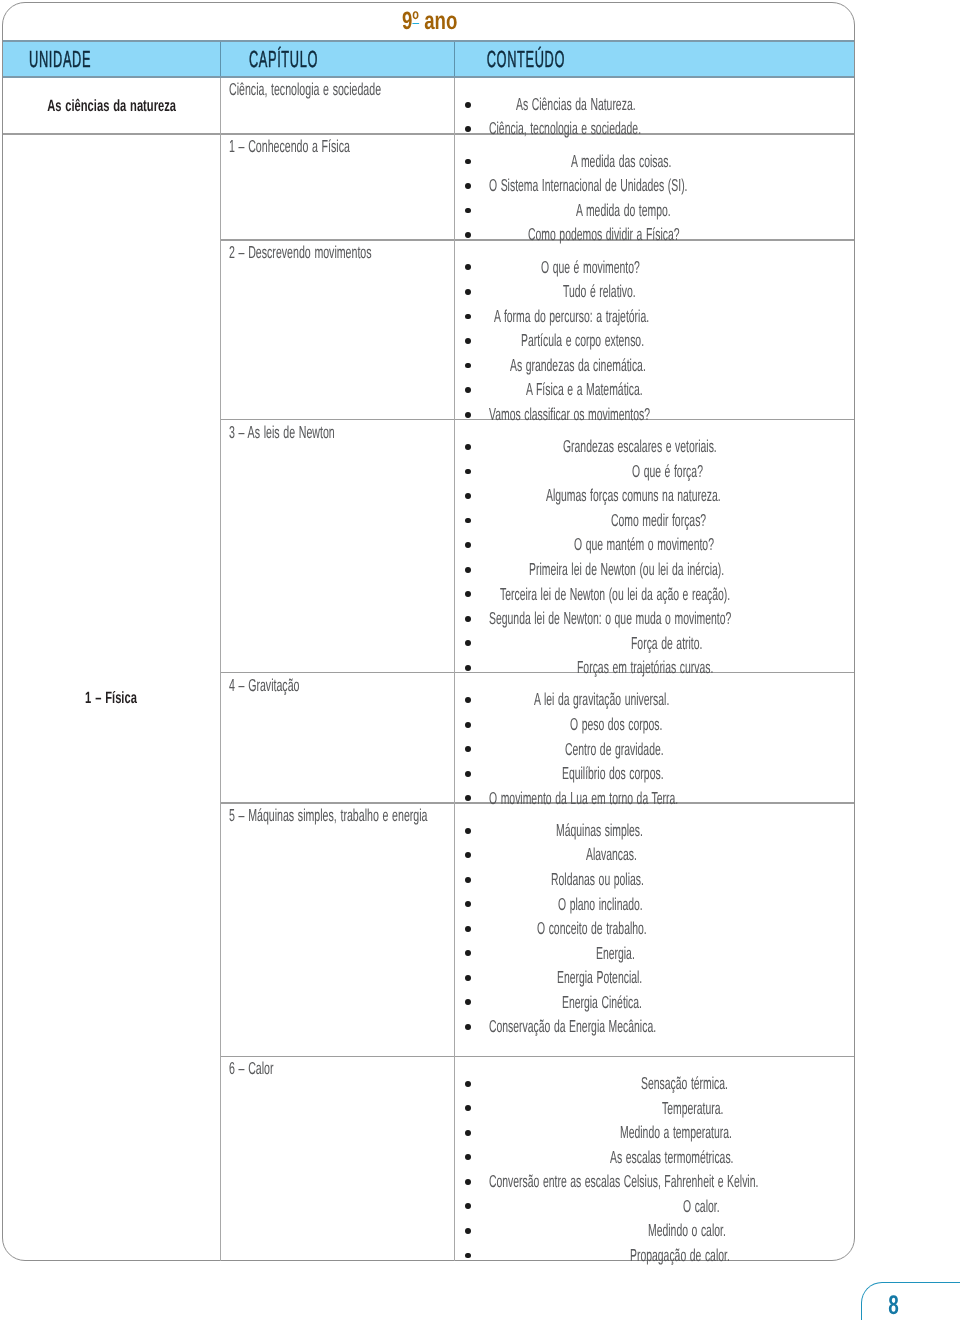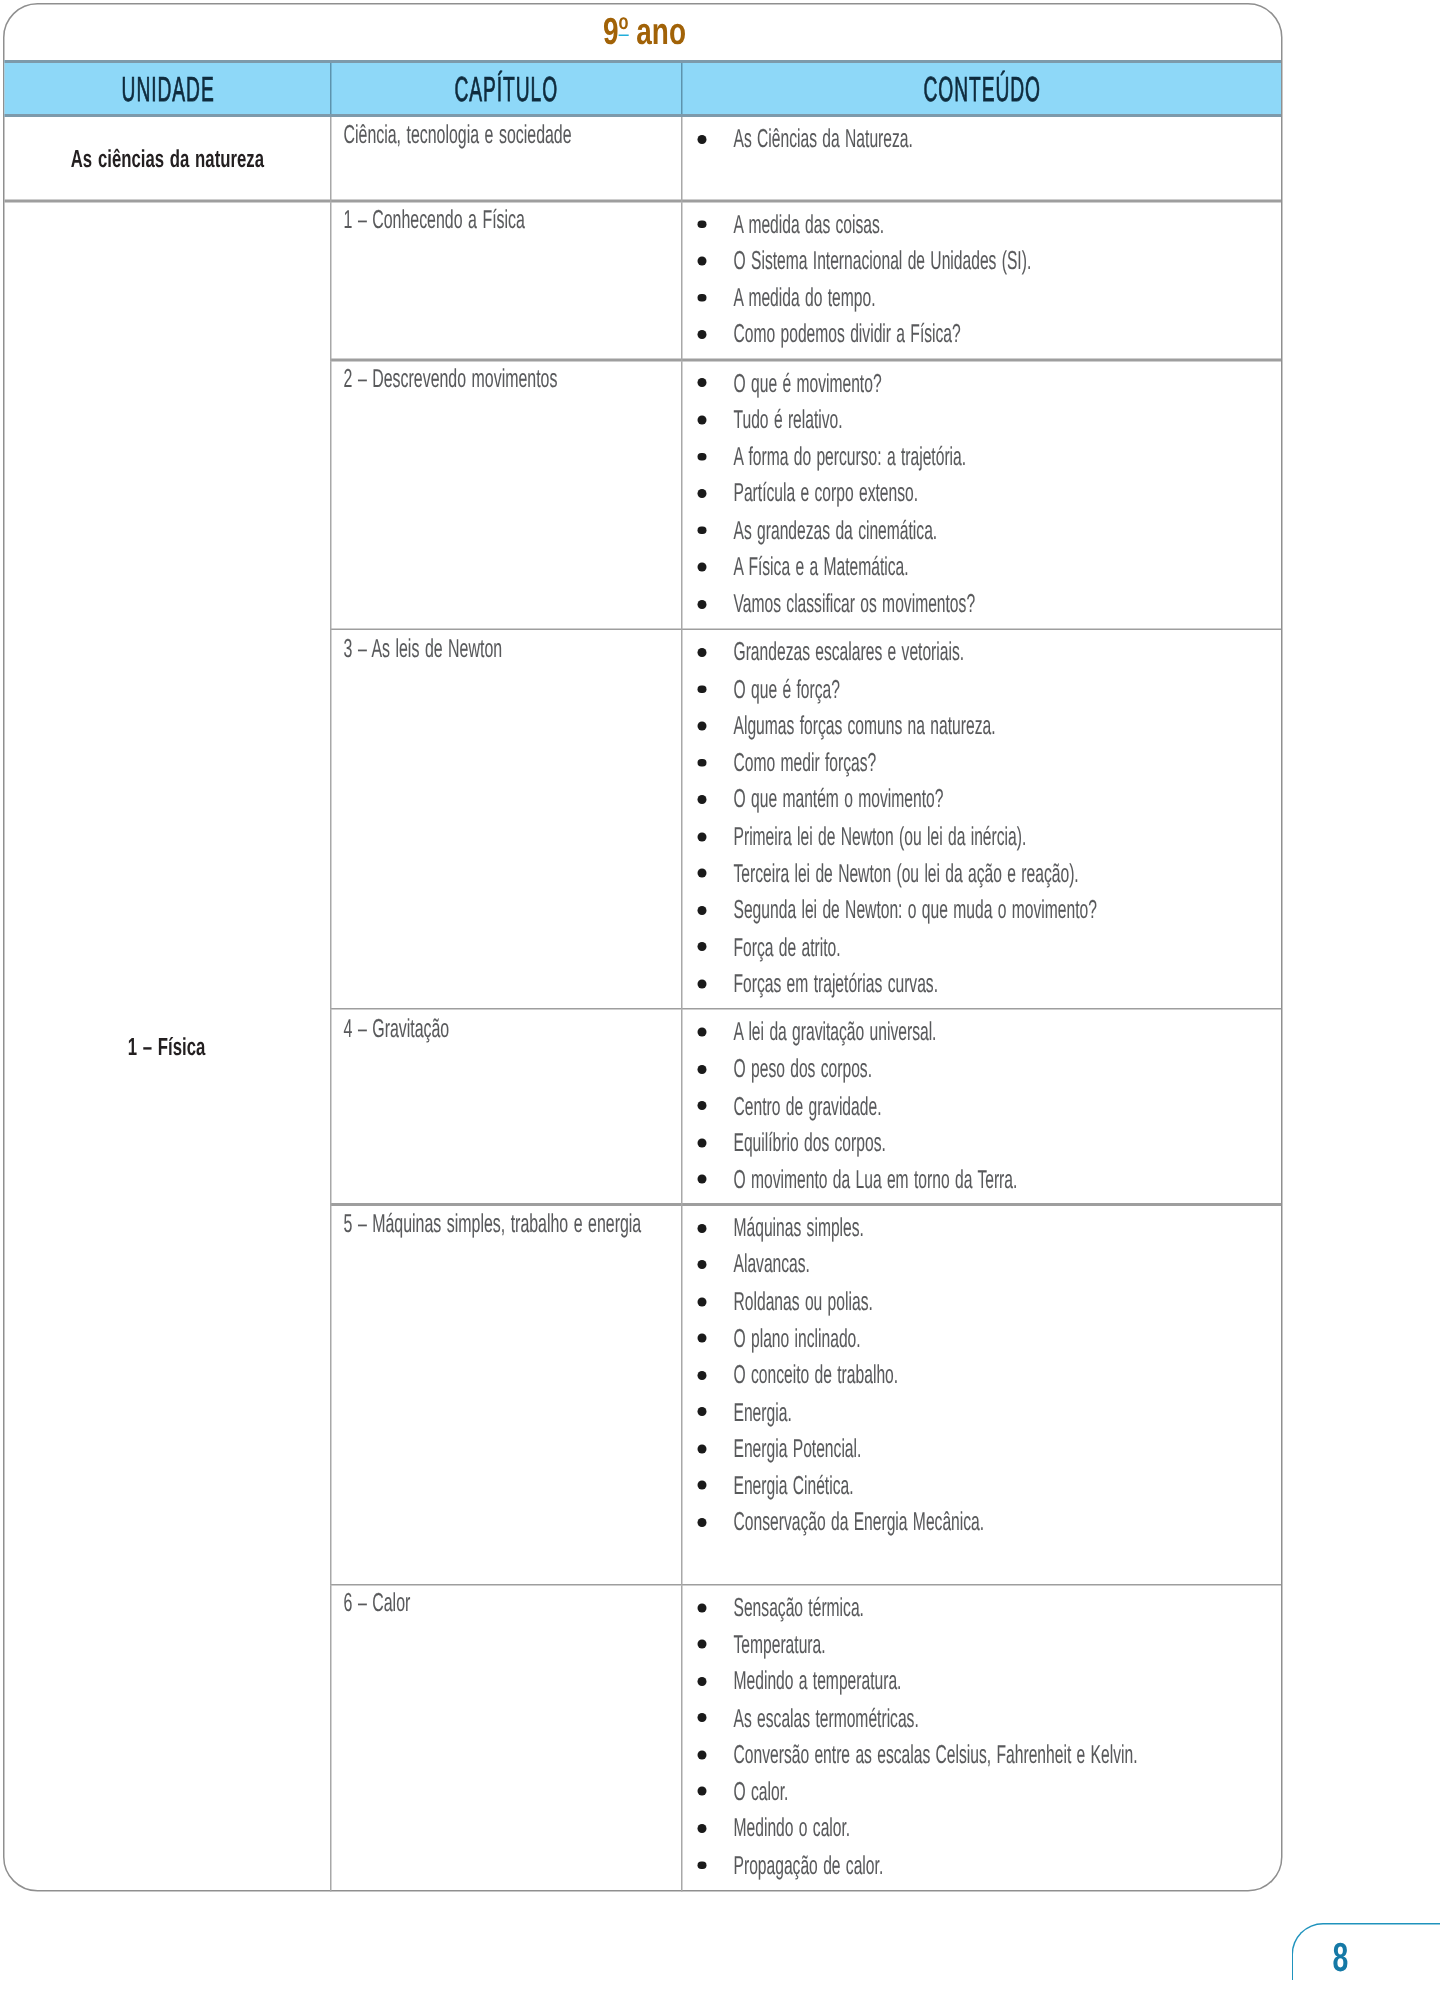--- a/index.html
+++ b/index.html
@@ -14,21 +14,21 @@
 
   .grade{position:absolute;left:401.6px;top:8.7px;color:#a16207;font-weight:bold;
          font-size:25px;line-height:25px;white-space:nowrap;}
   .grade .sq{display:inline-block;transform:scaleX(0.745);transform-origin:left top;}
   .ord{display:inline-block;font-size:14.6px;line-height:14.6px;vertical-align:top;
        border-bottom:1.8px solid #22aeda;padding-bottom:0.2px;position:relative;top:-0.3px;}
 
   .tbl{position:absolute;left:2.6px;top:39.8px;width:851.6px;box-sizing:border-box;}
   .thead{position:relative;background:#8ed8f8;
          border-top:2.3px solid #7d9aab;border-bottom:2.3px solid #7d9aab;height:38.05px;box-sizing:border-box;}
-  .th{position:absolute;top:0;bottom:0;display:flex;align-items:center;justify-content:center;
+  .th{position:absolute;top:0;bottom:0;display:flex;align-items:center;
       color:#0f2b3d;font-size:23.2px;line-height:23.2px;padding-top:1.1px;}
   .th .sq{display:inline-block;letter-spacing:1.15px;text-indent:1.15px;
           transform:scaleX(0.552);transform-origin:center center;
           -webkit-text-stroke:0.55px #0f2b3d;}
   .hvline{position:absolute;top:0;bottom:0;width:1.4px;background:#5d93ad;}
   .h1{left:0;width:217.4px;}
   .h2{left:217.4px;width:234px;}
   .h3{left:451.4px;right:0;}
 
   .tbody{position:relative;}
@@ -36,21 +36,21 @@
   .hline{position:absolute;right:0;bottom:0;height:1.5px;background:#9e9e9e;}
 
   .vline1{position:absolute;left:217.4px;top:0;bottom:0;width:1.4px;background:#a8a8a8;}
   .vline2{position:absolute;left:451.4px;top:0;bottom:0;width:1.4px;background:#a8a8a8;}
 
   .chapwrap{position:absolute;left:226.9px;top:0;bottom:1.3px;display:flex;align-items:flex-start;}
   .chaptxt{color:#58595b;font-size:17.3px;line-height:21px;white-space:nowrap;position:relative;top:1.3px;}
   .chaptxt .sq{display:inline-block;word-spacing:1.2px;transform:scaleX(0.614);transform-origin:left center;
                -webkit-text-stroke:0.06px #58595b;}
 
-  .bullets{position:absolute;left:451.4px;top:3px;list-style:none;margin:0;padding:0;}
+  .bullets{position:absolute;left:451.4px;top:15px;list-style:none;margin:0;padding:0;text-align:center;}
   .bullets li{position:relative;height:24.5355px;line-height:24.5355px;color:#58595b;font-size:17.3px;white-space:nowrap;padding-left:35.5px;}
   .bullets li .sq{display:inline-block;word-spacing:1.1px;position:relative;top:-0.9px;transform:scaleX(0.603);transform-origin:left center;
                   -webkit-text-stroke:0.06px #58595b;}
   .bullets li::before{content:"";position:absolute;left:10.9px;top:8.8px;width:5.9px;height:5.9px;border-radius:50%;background:#1a1a1a;}
 
   .unitlayer{position:absolute;left:0;top:0;width:217.4px;}
   .unitcell{position:absolute;left:0;width:217.4px;display:flex;align-items:center;justify-content:center;}
   .unittxt{color:#231f20;font-weight:bold;font-size:16.4px;line-height:18px;white-space:nowrap;}
   .unittxt .sq{display:inline-block;word-spacing:1.1px;transform:scaleX(0.681);transform-origin:center center;}
 
@@ -95,20 +95,21 @@
         </div>
     <div class="trow" style="height: 56.881px;">
           <div class="hline" style="left: 0px;"></div>
           <div class="vline1"></div>
           <div class="vline2"></div>
           <div class="chapwrap">
             <div class="chaptxt"><span class="sq">Ciência, tecnologia e sociedade</span></div>
           </div>
           <ul class="bullets">
             <li><span class="sq">As Ciências da Natureza.</span></li>
+            <li><span class="sq">Ciência, tecnologia e sociedade.</span></li>
           </ul>
         </div>
         <div class="trow" style="height: 105.952px;">
           <div class="hline" style="left: 217.4px;"></div>
           <div class="vline1"></div>
           <div class="vline2"></div>
           <div class="chapwrap">
             <div class="chaptxt"><span class="sq">1 – Conhecendo a Física</span></div>
           </div>
           <ul class="bullets">

